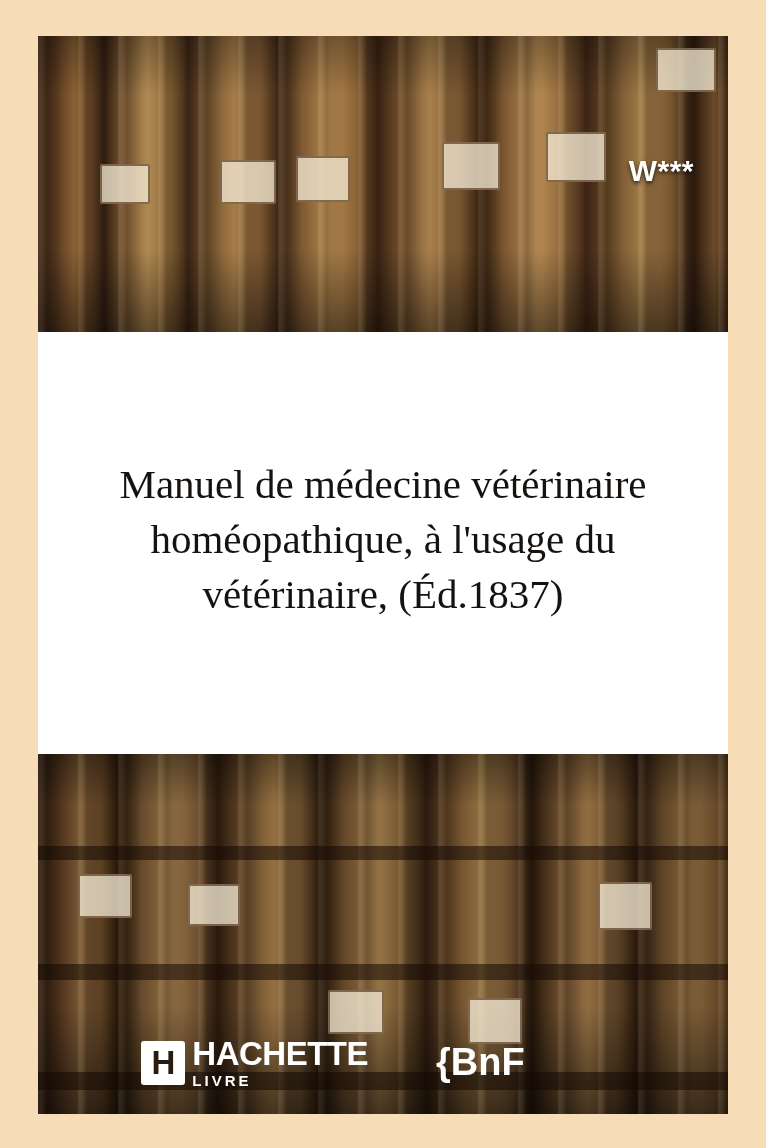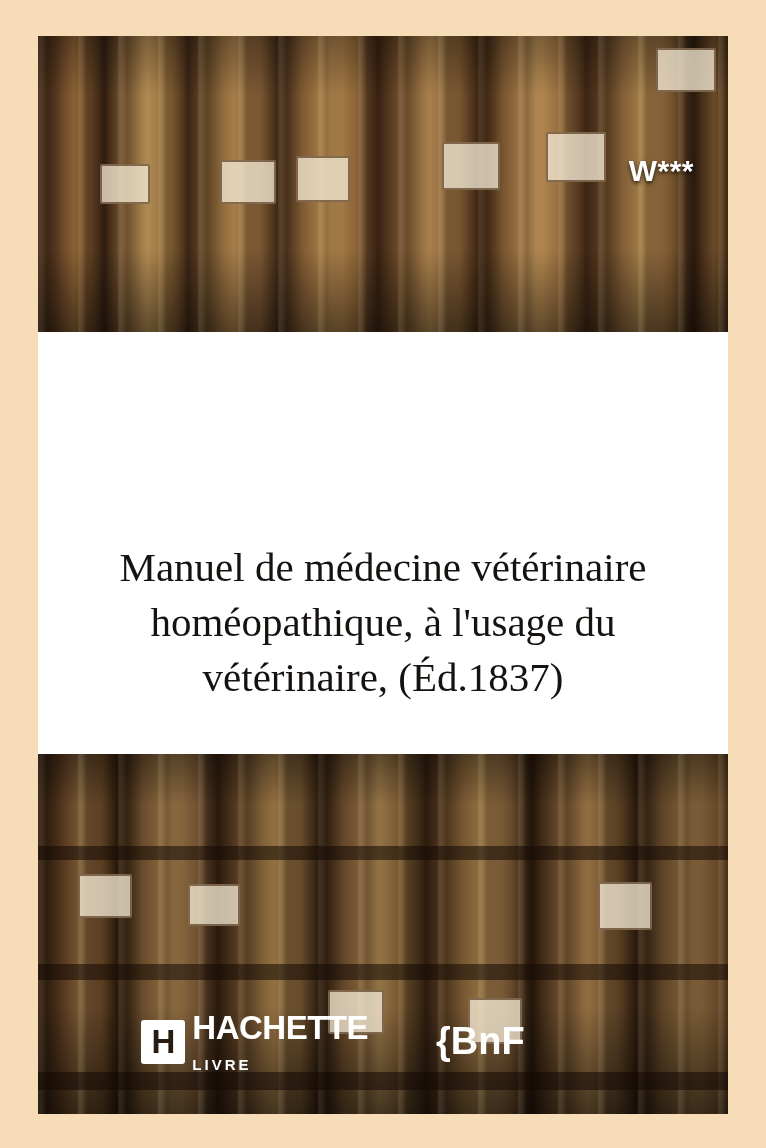--- a/index.html
+++ b/index.html
@@ -125,41 +125,41 @@
 
   
   .title-area {
     position: absolute;
     left: 0;
     top: 296px;
     width: 690px;
     height: 373px;
     background: #ffffff;
     display: flex;
-    align-items: flex-end;
+    align-items: center;
     justify-content: center;
   }
   .title {
     margin: 0;
     padding: 42px 44px 0 44px;
     width: 100%;
     box-sizing: border-box;
     text-align: center;
     font-family: "Liberation Serif", serif;
     font-weight: normal;
     font-size: 41px;
     line-height: 1.34;
     color: #15120f;
   }
 
   
   .logos {
     position: absolute;
     left: 0;
-    bottom: 42px;
+    bottom: 26px;
     width: 590px;
     display: flex;
     align-items: center;
     justify-content: center;
     gap: 32px;
   }
 
   .hachette {
     display: flex;
     align-items: center;
@@ -197,21 +197,21 @@
     font-size: 33px;
     color: #ffffff;
     letter-spacing: -0.5px;
   }
   .hachette-sub {
     font-family: "Liberation Sans", sans-serif;
     font-weight: bold;
     font-size: 15px;
     color: #ffffff;
     letter-spacing: 3px;
-    margin-top: 13px;
+    margin-top: 3px;
   }
 
   .bnf {
     font-family: "Liberation Sans", sans-serif;
     font-weight: bold;
     font-size: 38px;
     color: #ffffff;
     letter-spacing: 0px;
     margin-left: 36px;
   }

